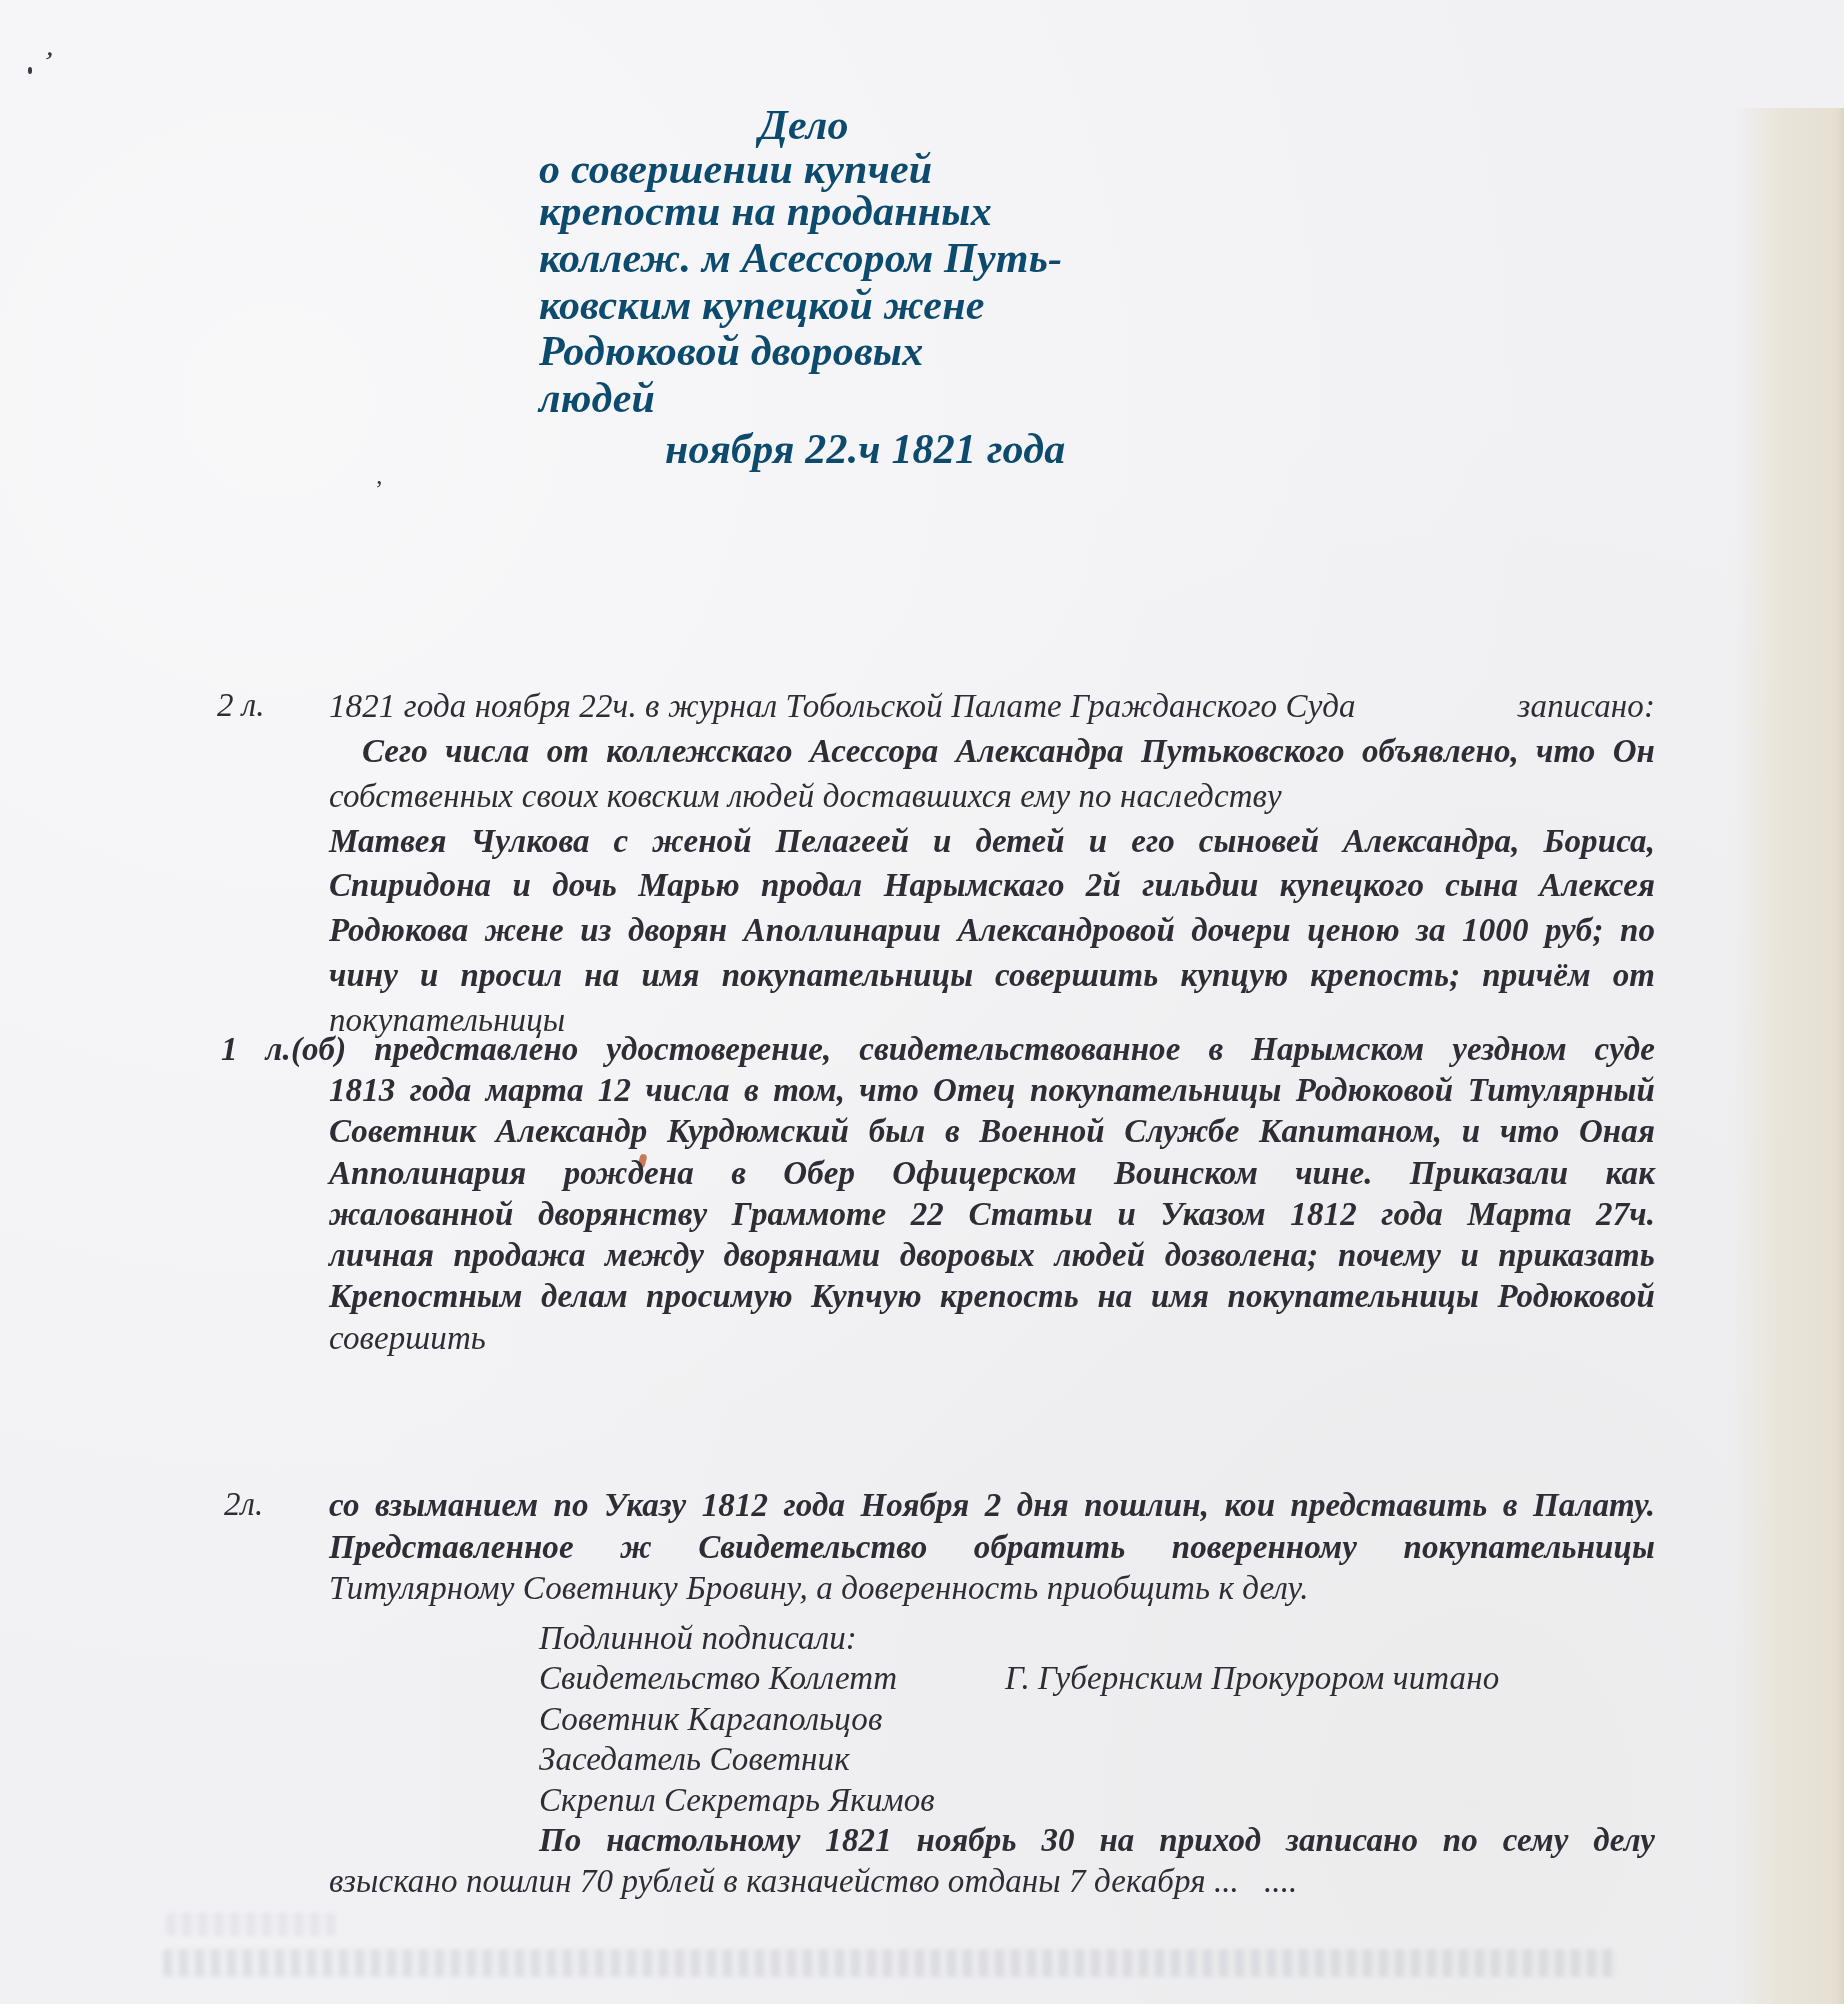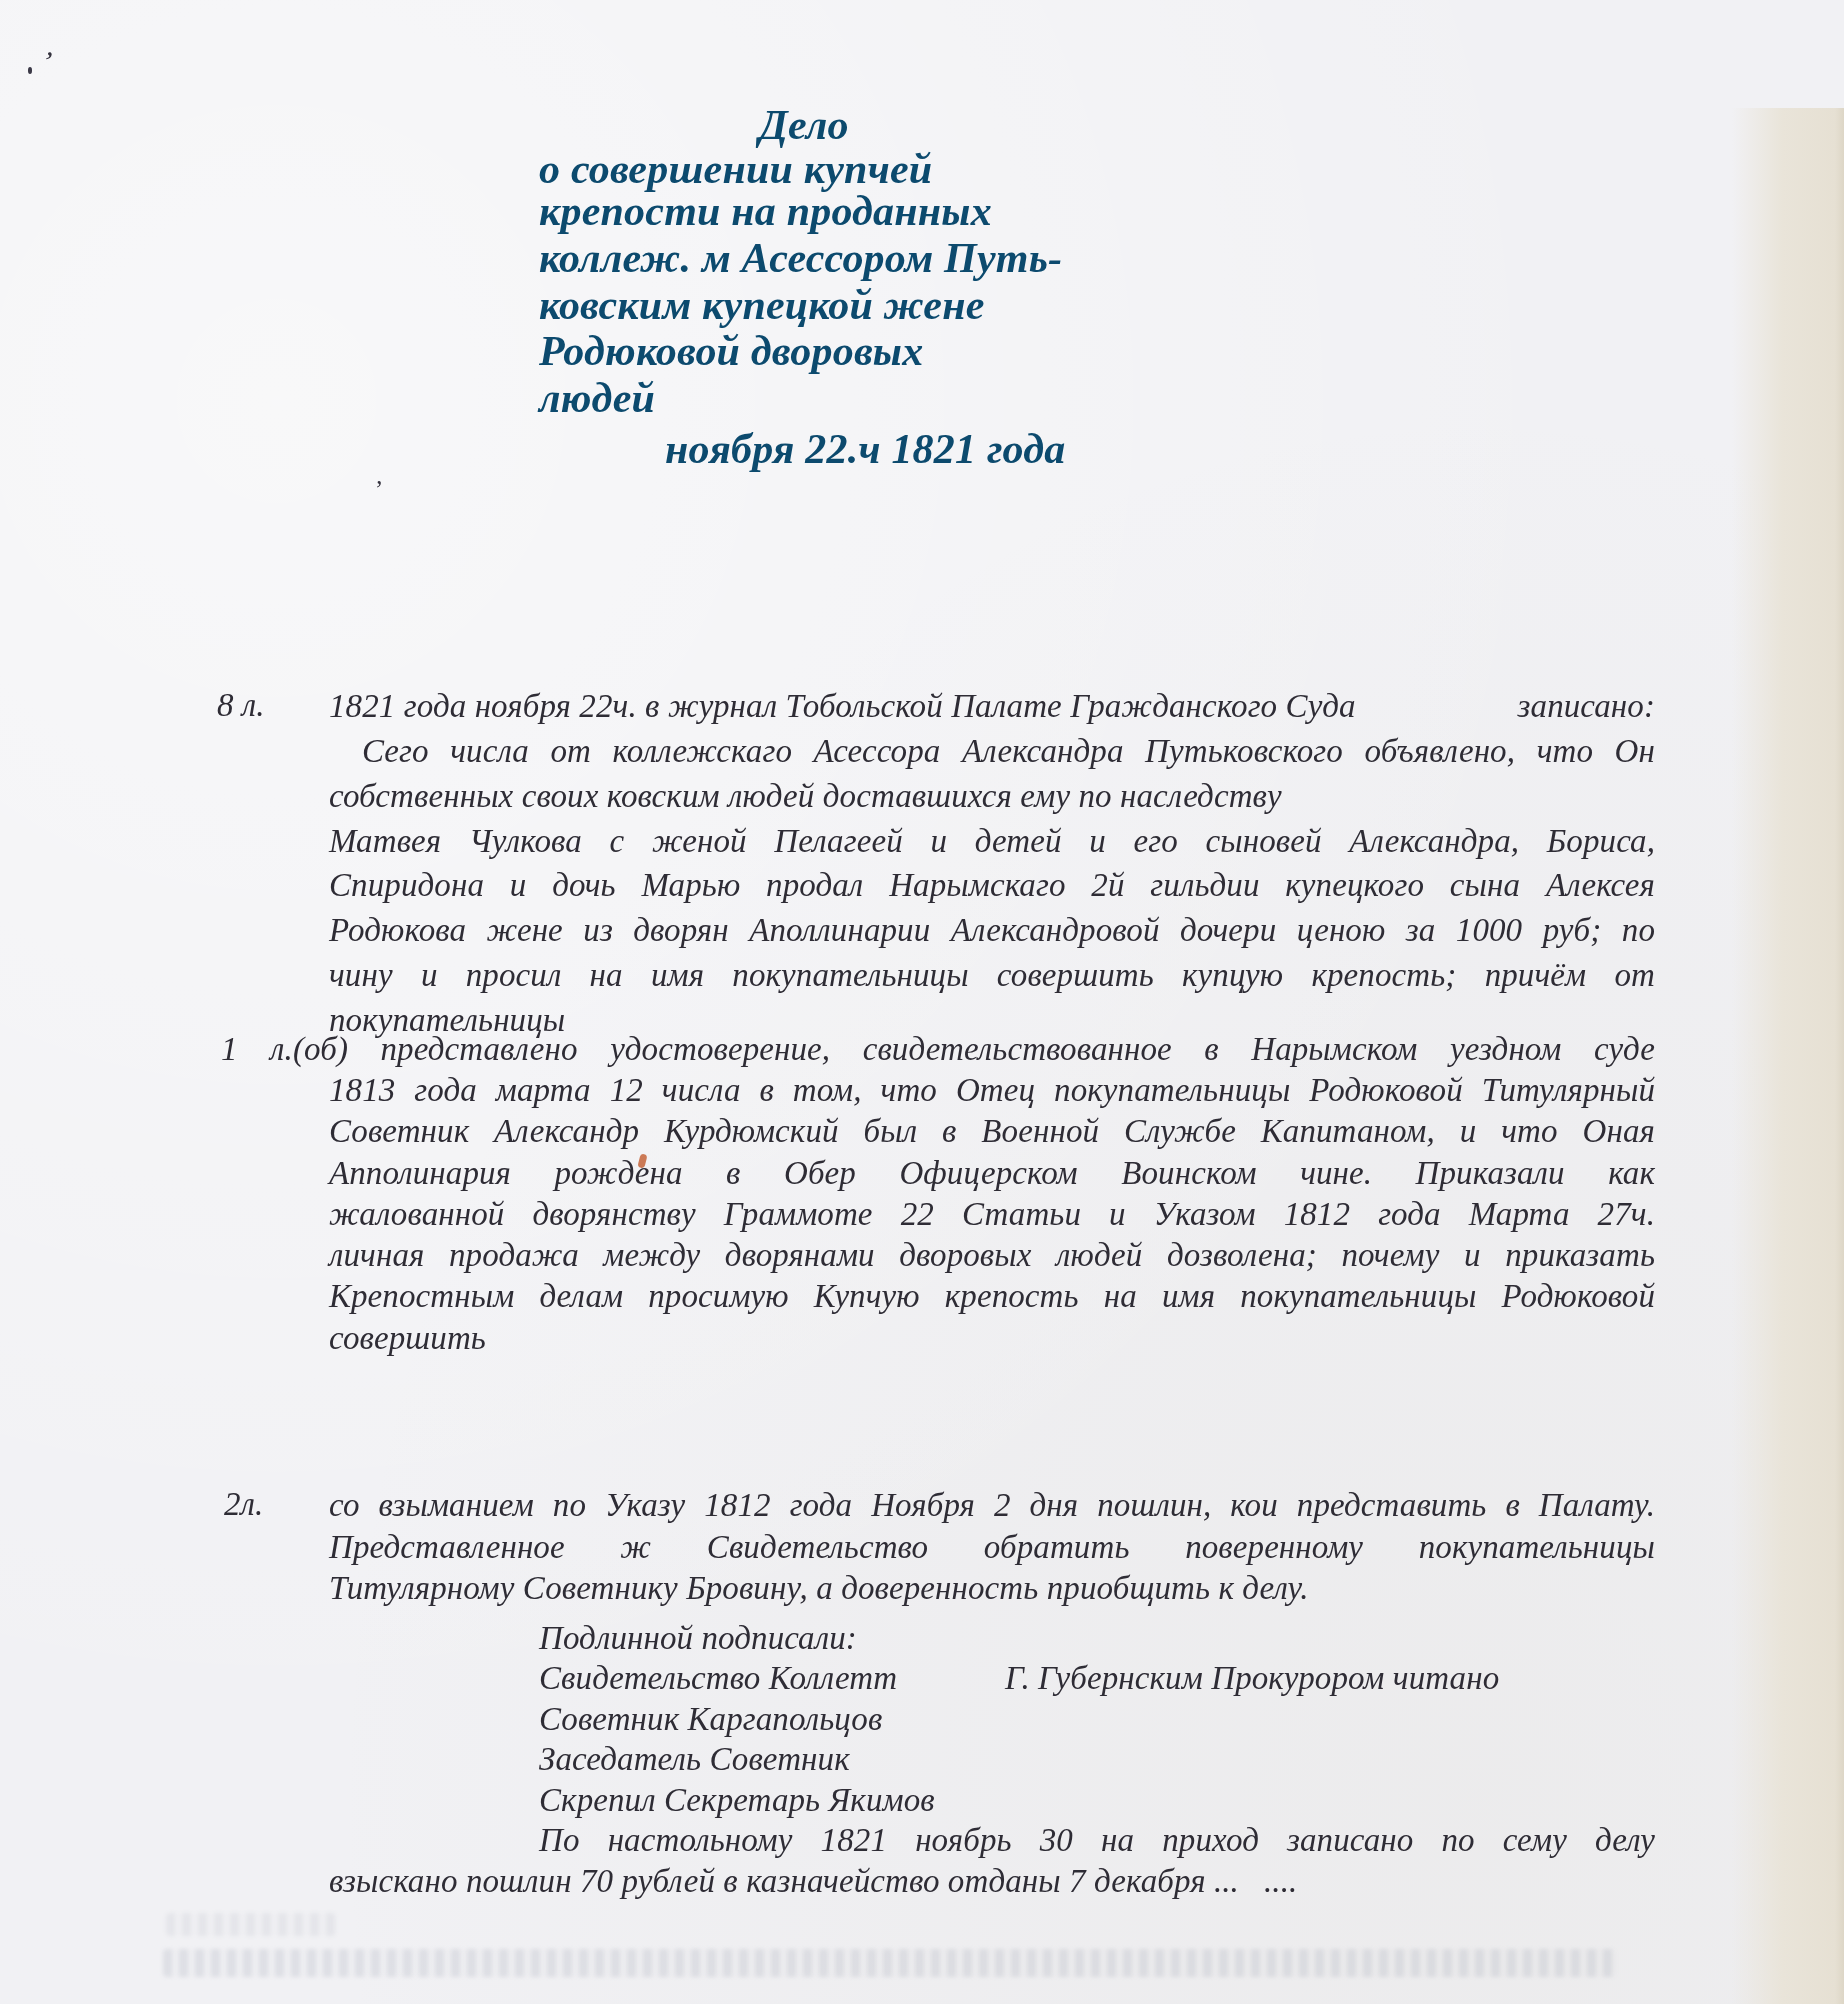--- a/index.html
+++ b/index.html
@@ -19,21 +19,21 @@
     background:
       radial-gradient(ellipse at 15% 20%, rgba(255,255,255,.5), transparent 60%),
       radial-gradient(ellipse at 80% 90%, rgba(190,185,170,.10), transparent 55%);
     pointer-events:none;
   }
   .edge-strip{
     position:absolute; top:108px; right:0; bottom:0; width:112px;
     background:linear-gradient(90deg, rgba(232,227,215,0) 0%, #e9e4d9 45%, #e6e0d3 92%, #ddd6c6 100%);
   }
   .line{ position:absolute; white-space:nowrap; font-size:33px; line-height:1.18; letter-spacing:0.1px; }
-  .just{ text-align:justify; text-align-last:justify; white-space:normal; }
+  .just{ text-align:justify; text-align-last:justify; white-space:normal;font-weight:bold; }
   .sp{ display:flex; justify-content:space-between; white-space:nowrap;align-items:center; }
   .ttl{ font-size:42px; font-weight:bold; color:#0c4a6e; letter-spacing:0.2px; }
   .mlabel{ position:absolute; font-size:33px; }
   
   .speck{ position:absolute; background:#3b3947; border-radius:50%; }
   .tick{ position:absolute; font-size:30px; color:#34323e; font-style:normal; }
   .orange-mark{ position:absolute; width:6.5px; height:13.7px; background:#c4643a; border-radius:3.6px; transform:rotate(14deg); opacity:.85; }
   
   .bleed{
     position:absolute; filter:blur(2.2px); opacity:.55; border-radius:4.3px;
@@ -60,21 +60,21 @@
     <div class="line ttl" style="top:145px;left:539px">о совершении купчей</div>
     <div class="line ttl" style="top:187px;left:539px">крепости на проданных</div>
     <div class="line ttl" style="top:234px;left:539px">коллеж. м Асессором Путь-</div>
     <div class="line ttl" style="top:281px;left:539px">ковским купецкой жене</div>
     <div class="line ttl" style="top:327px;left:539px">Родюковой дворовых</div>
     <div class="line ttl" style="top:374px;left:539px">людей</div>
     <div class="line ttl" style="top:425px;left:665px">ноября 22.ч 1821 года</div>
   </div>
 
   <div>
-    <div class="mlabel" style="top:687px;left:217px">8 л.</div>
+    <div class="mlabel" style="top:687px;left:217px">2 л.</div>
     <div class="line sp" style="top:687px;left:329px;width:1326px">
       <span>1821 года ноября 22ч. в журнал Тобольской Палате Гражданского Суда</span>
       <span>записано:</span>
     </div>
     <div class="line just" style="top:732px;left:362px;width:1293px">Сего числа от коллежскаго Асессора Александра Путьковского объявлено, что Он</div>
     <div class="line" style="top:777px;left:329px">собственных своих ковским людей доставшихся ему по наследству</div>
     <div class="line just" style="top:822px;left:329px;width:1326px">Матвея Чулкова с женой Пелагеей и детей и его сыновей Александра, Бориса,</div>
     <div class="line just" style="top:866px;left:329px;width:1326px">Спиридона и дочь Марью продал Нарымскаго 2й гильдии купецкого сына Алексея</div>
     <div class="line just" style="top:911px;left:329px;width:1326px">Родюкова жене из дворян Аполлинарии Александровой дочери ценою за 1000 руб; по</div>
     <div class="line just" style="top:956px;left:329px;width:1326px">чину и просил на имя покупательницы совершить купцую крепость; причём от</div>

